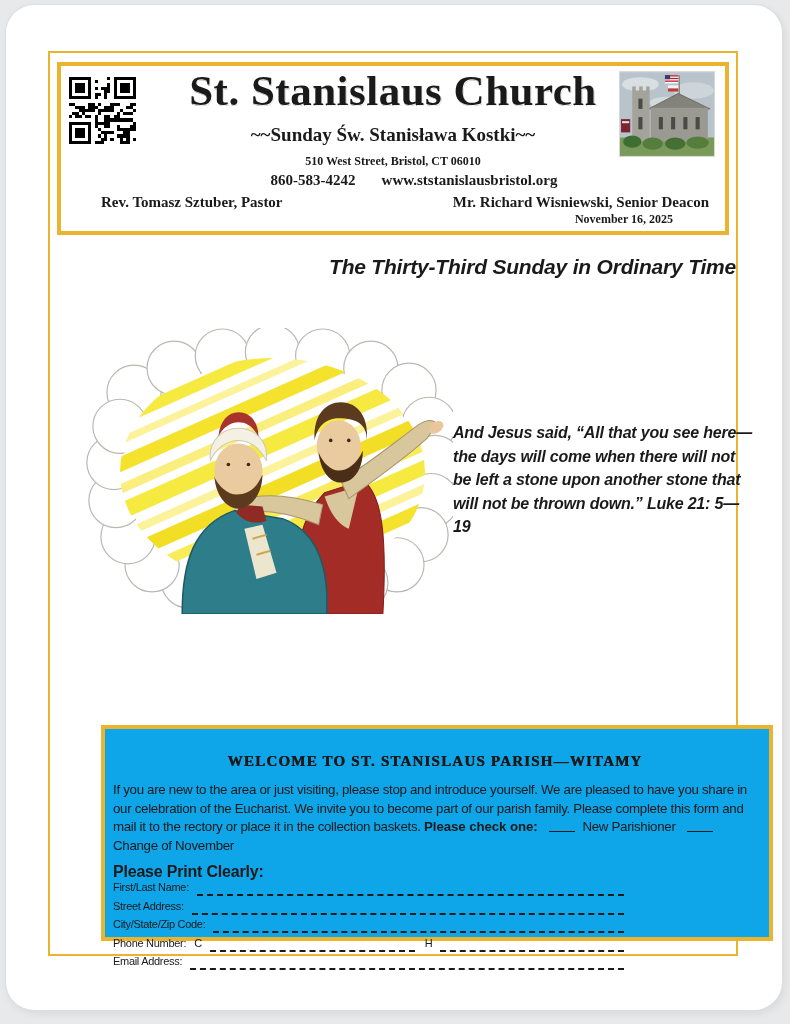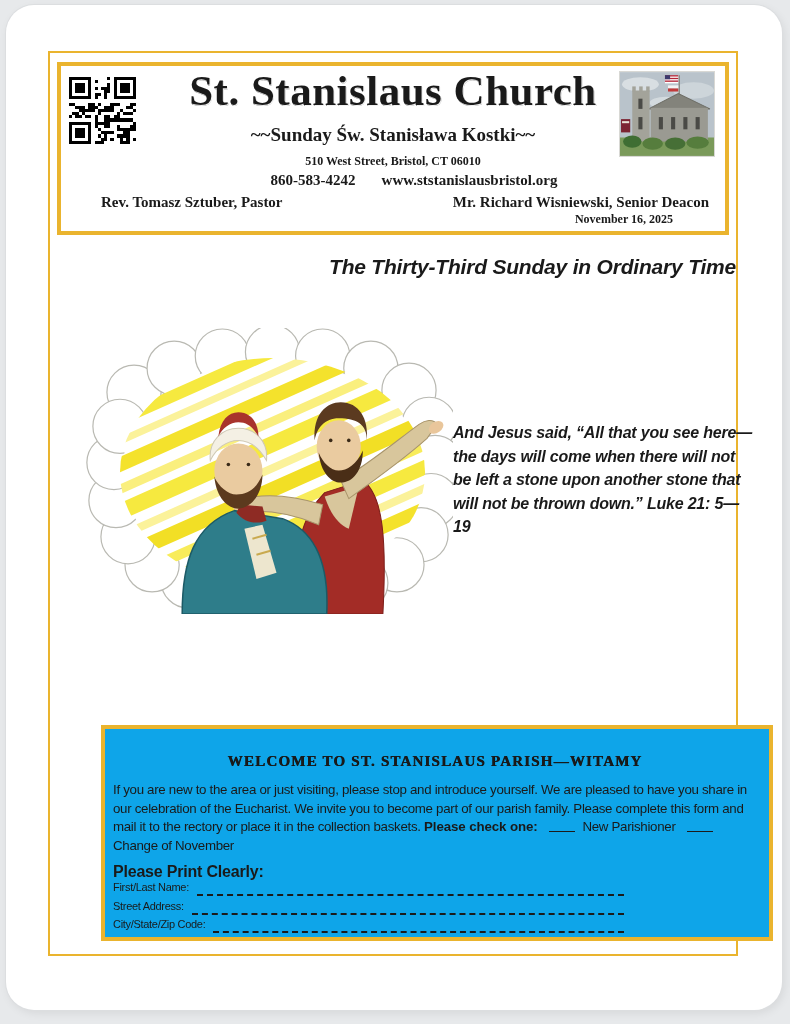--- a/index.html
+++ b/index.html
@@ -367,16 +367,27 @@
         <span class="f-line"></span>
       </div>
       <div class="form-row">
         <span class="f-label">Street Address:</span>
         <span class="f-line"></span>
       </div>
       <div class="form-row">
         <span class="f-label">City/State/Zip Code:</span>
         <span class="f-line"></span>
       </div>
+      <div class="form-row">
+        <span class="f-label">Phone Number:</span>
+        <span class="f-sub">C</span>
+        <span class="f-line cell"></span>
+        <span class="f-sub">H</span>
+        <span class="f-line"></span>
+      </div>
+      <div class="form-row">
+        <span class="f-label">Email Address:</span>
+        <span class="f-line"></span>
+      </div>
     </div>
 
   </div>
 </div>
 
 </body></html>

